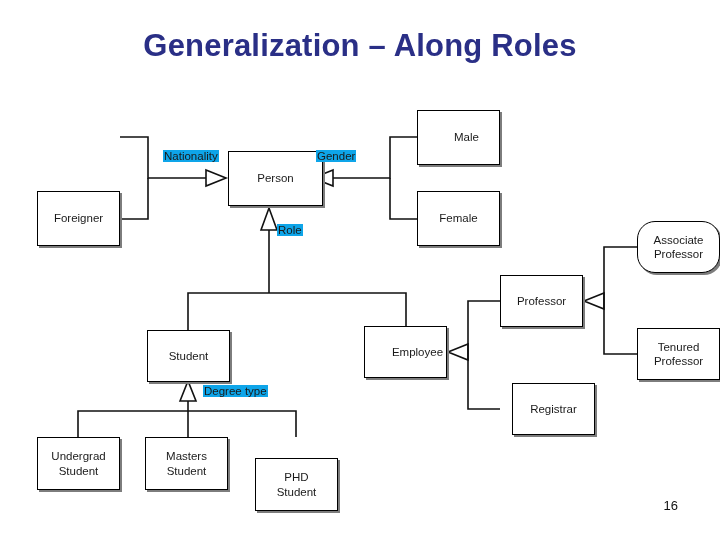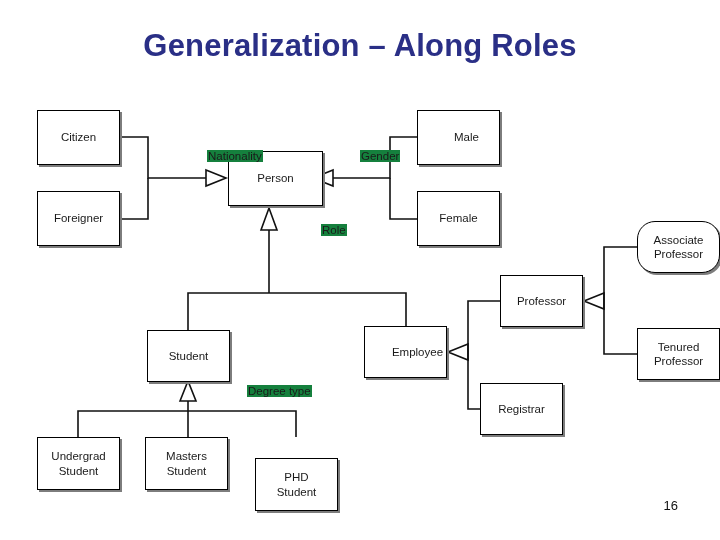--- a/index.html
+++ b/index.html
@@ -49,24 +49,23 @@
     color: #1a1a1a;
     line-height: 1.25;
     z-index: 3;
   }
   .edge-label {
     position: absolute;
     font-family: "Liberation Sans", sans-serif;
     font-size: 11.5px;
     color: #1a1a1a;
     white-space: nowrap;
-    background: #15803d;
+    background: #0ea5e9;
     padding: 0 1px;
     z-index: 4;
-    margin-left: 44px;
   }
   #page-number {
     position: absolute;
     right: 42px;
     bottom: 27px;
     font-family: "Liberation Sans", sans-serif;
     font-size: 13px;
     color: #111111;
   }
   svg.connectors {
@@ -118,23 +117,20 @@
 
       <polygon class="arrowhead" points="468,344 448,352 468,360"></polygon>
       <polyline points="500,301 468,301 468,352"></polyline>
       <polyline points="500,409 468,409 468,352"></polyline>
 
       <polygon class="arrowhead" points="604,293 584,301 604,309"></polygon>
       <polyline points="637,247 604,247 604,301"></polyline>
       <polyline points="637,354 604,354 604,301"></polyline>
     </svg>
 
-    <div class="entity" style="left:37px; top:110px; width:83px; height:55px;">
-      <span>Citizen</span>
-    </div>
 
     <div class="entity" style="left:37px; top:191px; width:83px; height:55px;">
       <span>Foreigner</span>
     </div>
 
     <div class="entity" style="left:228px; top:151px; width:95px; height:55px;">
       <span>Person</span>
     </div>
 
     <div class="entity" style="left:417px; top:110px; width:83px; height:55px;padding-left:16px;">
@@ -150,21 +146,21 @@
     </div>
 
     <div class="entity" style="left:364px; top:326px; width:83px; height:52px;padding-left:24px;">
       <span>Employee</span>
     </div>
 
     <div class="entity" style="left:500px; top:275px; width:83px; height:52px;">
       <span>Professor</span>
     </div>
 
-    <div class="entity" style="left:480px; top:383px; width:83px; height:52px;">
+    <div class="entity" style="left:512px; top:383px; width:83px; height:52px;">
       <span>Registrar</span>
     </div>
 
     <div class="entity" style="left:637px; top:221px; width:83px; height:52px;border-radius:18px;">
       <span>Associate<br>Professor</span>
     </div>
 
     <div class="entity" style="left:637px; top:328px; width:83px; height:52px;">
       <span>Tenured<br>Professor</span>
     </div>

